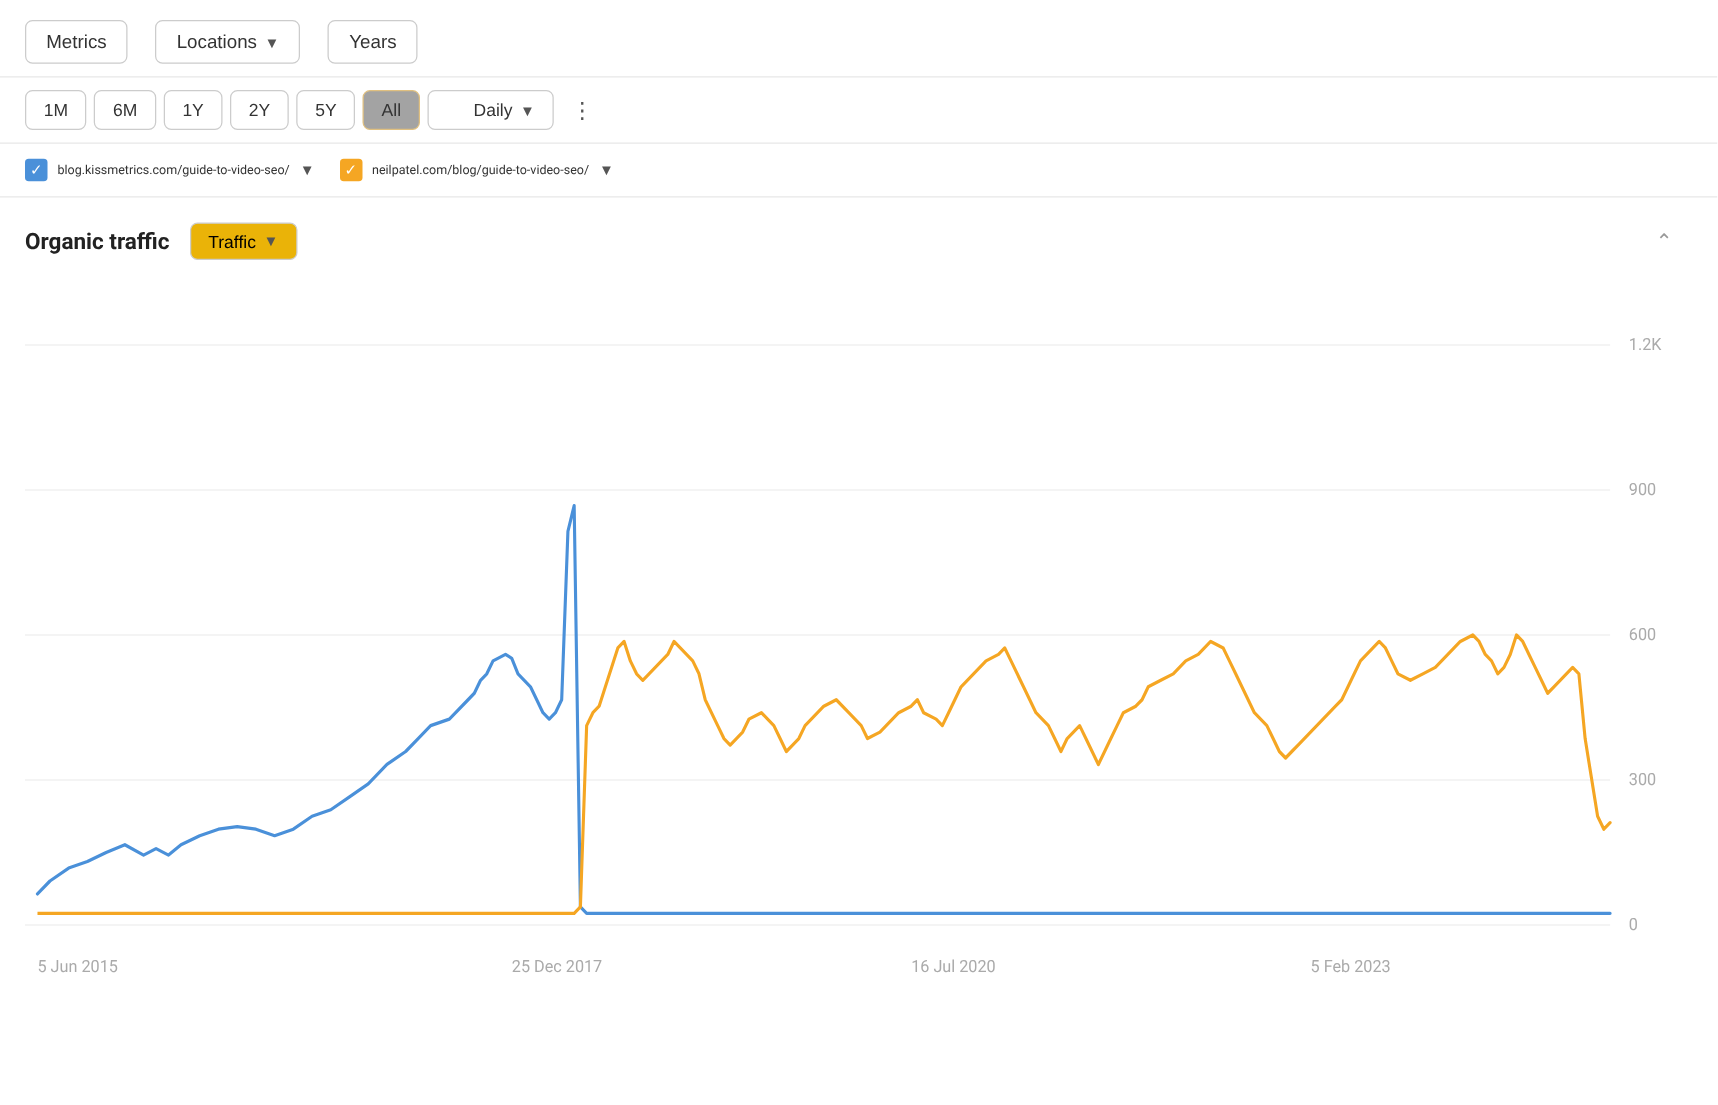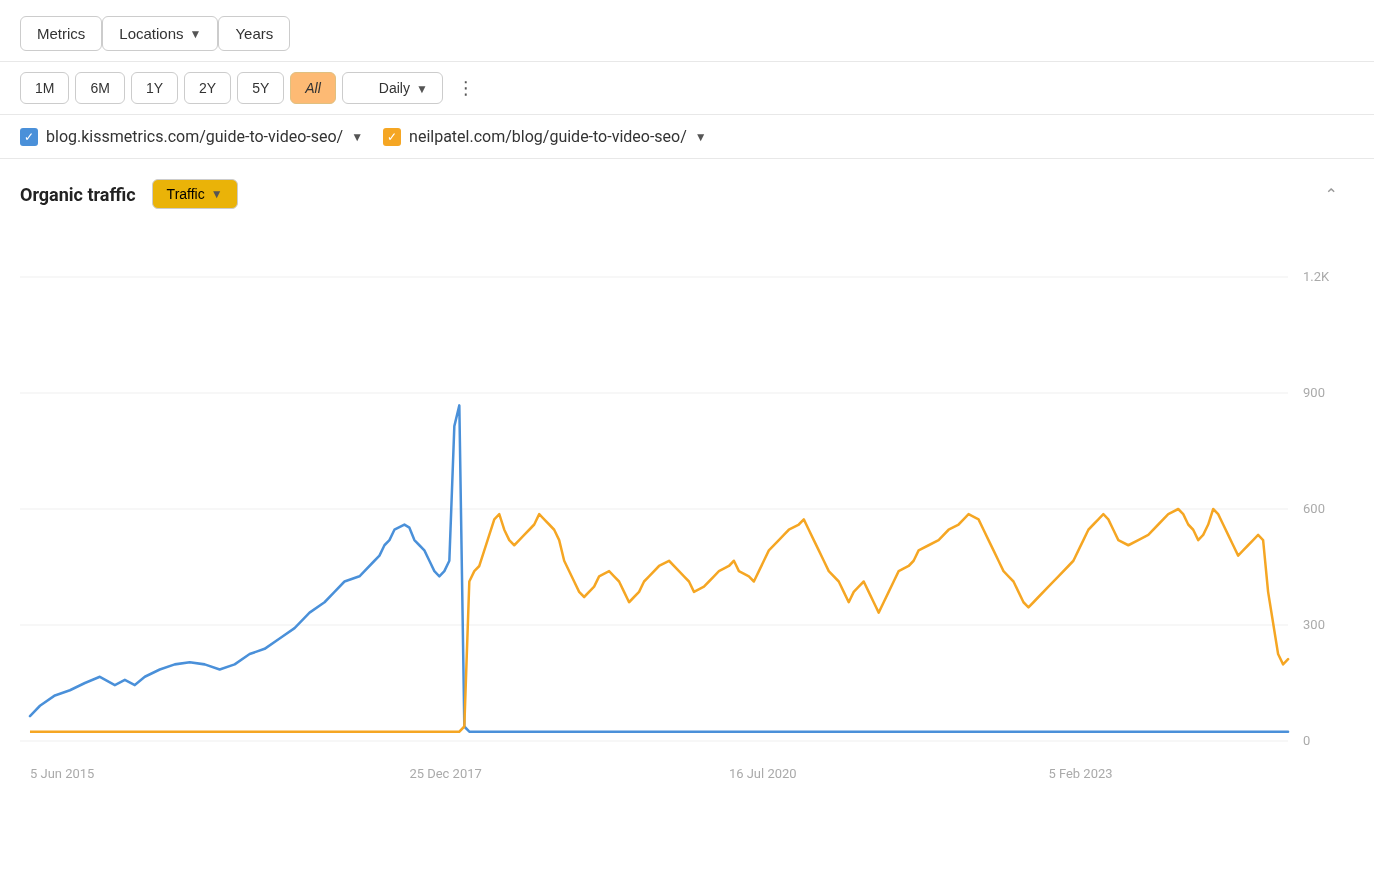--- a/index.html
+++ b/index.html
@@ -8,21 +8,21 @@
       background: #fff;
       color: #333;
       width: 1374px;
       min-height: 884px;
       overflow: hidden;
     }
     .top-bar {
       display: flex;
       align-items: center;
       padding: 16px 20px 10px 20px;
-      gap: 0;
+      gap: 22px;
       border-bottom: 1px solid #e8e8e8;
     }
     .filter-btn {
       border: 1px solid #ccc;
       border-radius: 6px;
       padding: 8px 16px;
       font-size: 15px;
       background: #fff;
       cursor: pointer;
       color: #333;
@@ -57,23 +57,22 @@
     .time-btn {
       border: 1px solid #ccc;
       border-radius: 6px;
       padding: 7px 14px;
       font-size: 14px;
       background: #fff;
       cursor: pointer;
       color: #333;
     }
     .time-btn.active {
-      background: #fdba74;
+      background: #a3a3a3;
       border-color: #e0c080;
-      font-style: italic;
     }
     .time-btn.daily {
       display: flex;
       align-items: flex-end;
       gap: 6px;
       padding-left: 36px;
     }
     .more-btn {
       background: none;
       border: none;
@@ -114,21 +113,21 @@
       background: #f5a623;
       border-radius: 3px;
       display: flex;
       align-items: center;
       justify-content: center;
       color: white;
       font-size: 12px;
       flex-shrink: 0;
     }
     .url-text {
-      font-size: 16px;
+      font-size: 10px;
       color: #333;
     }
     .chart-section {
       padding: 20px 36px 0 20px;
     }
     .chart-header {
       display: flex;
       align-items: center;
       gap: 16px;
       margin-bottom: 10px;

